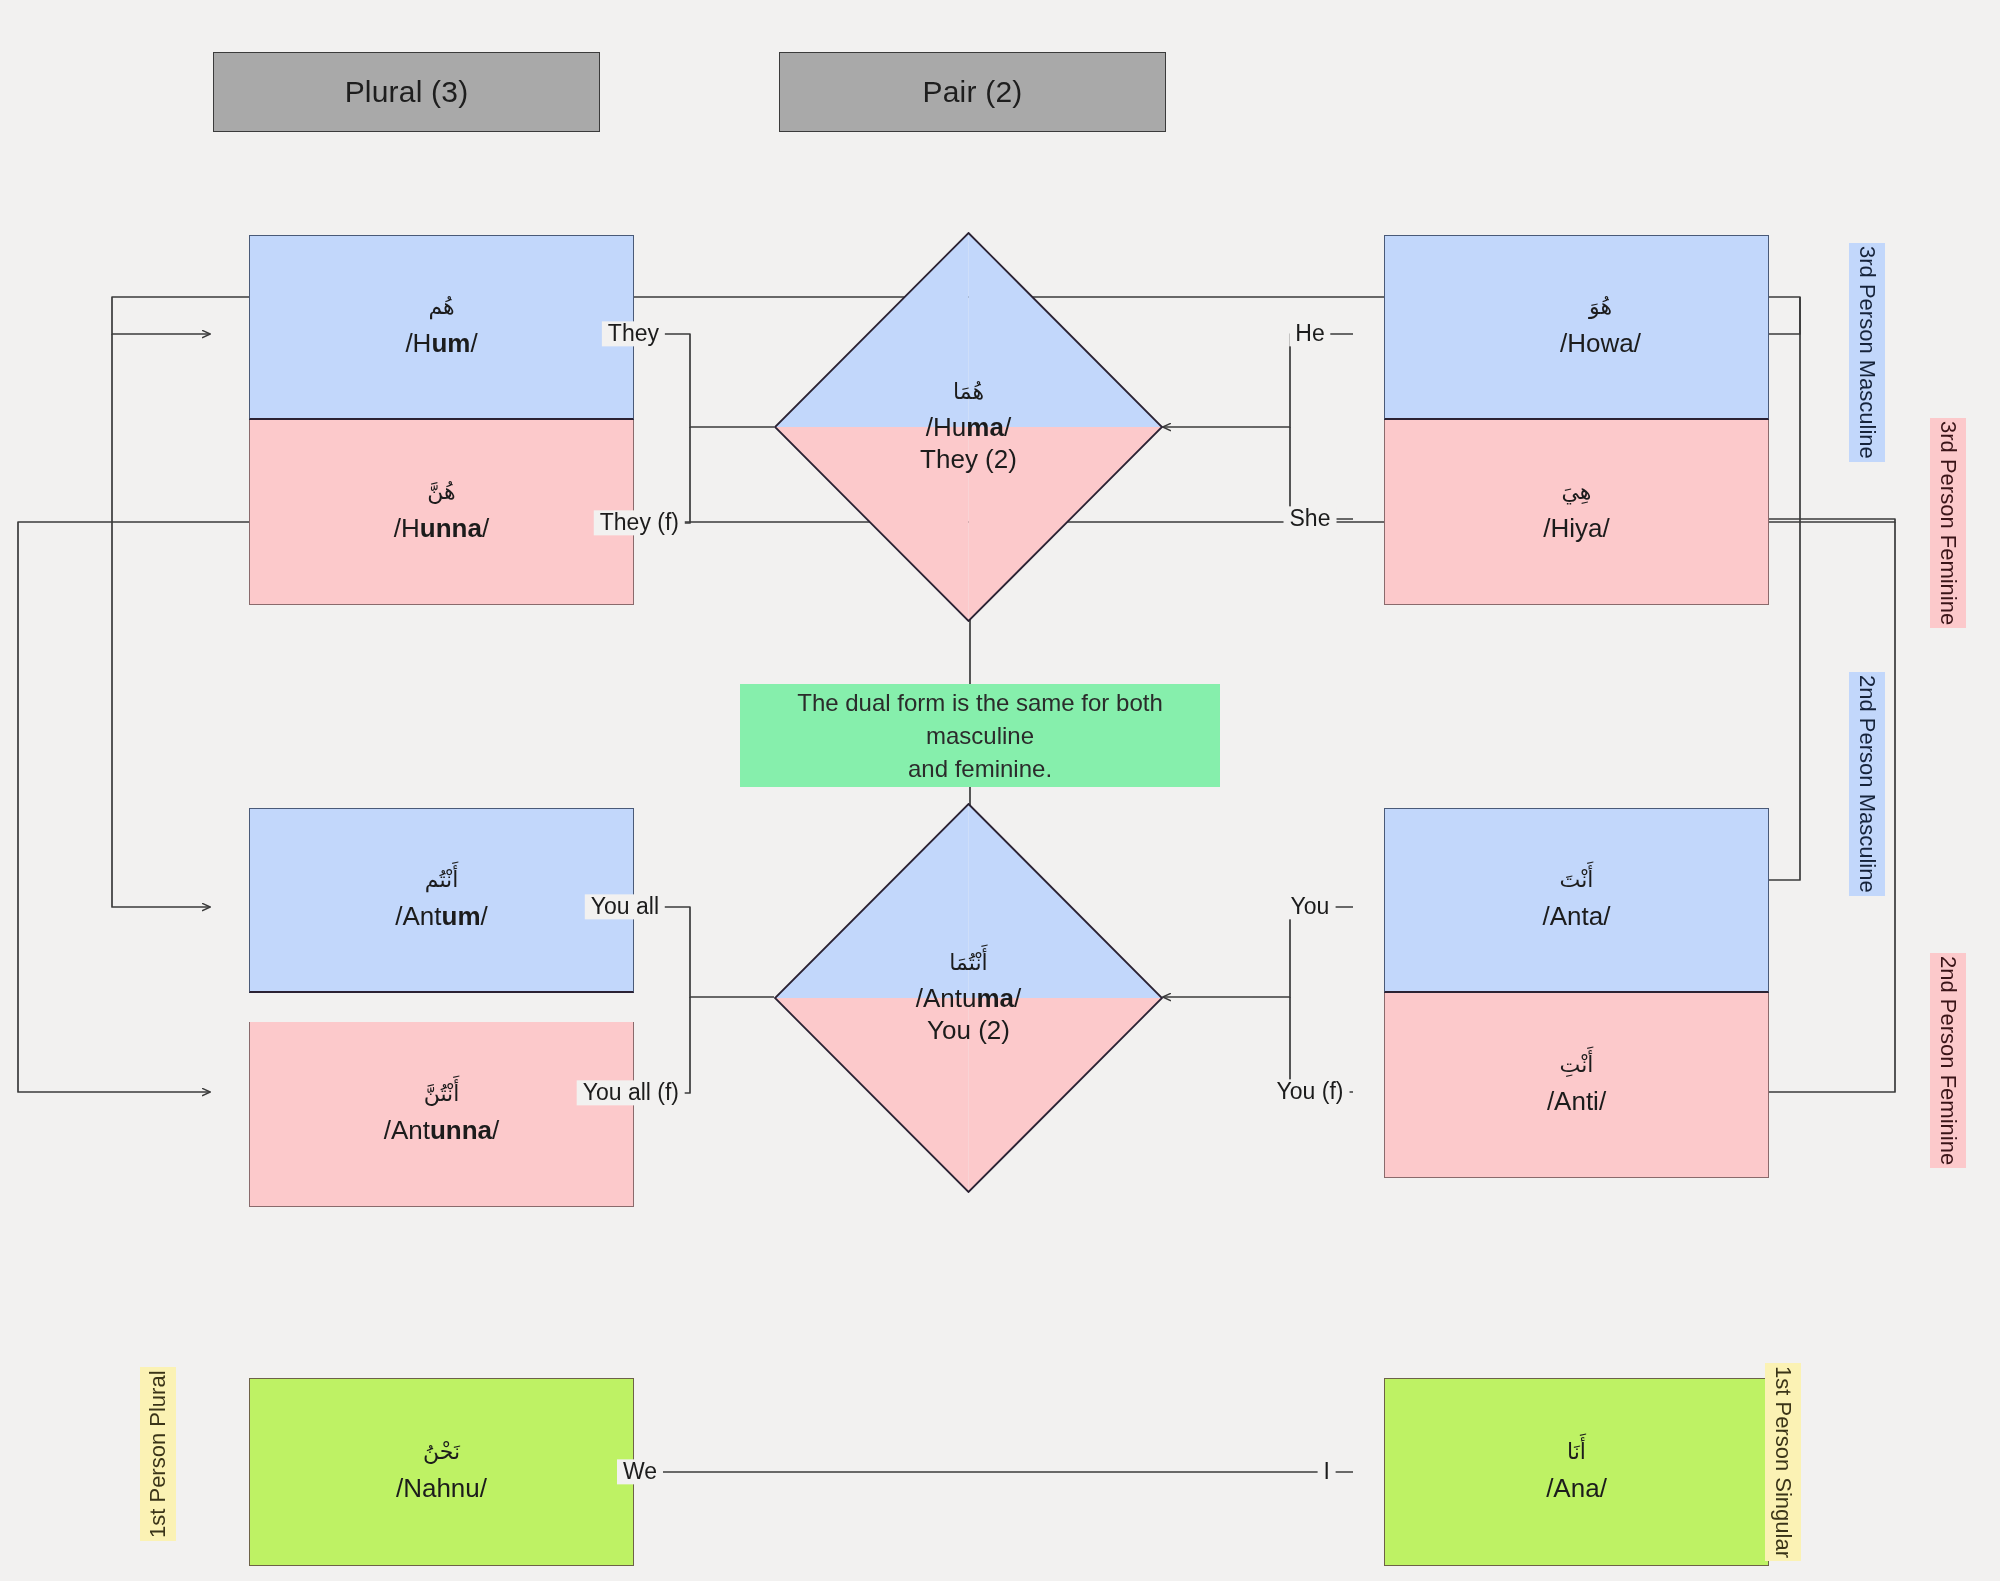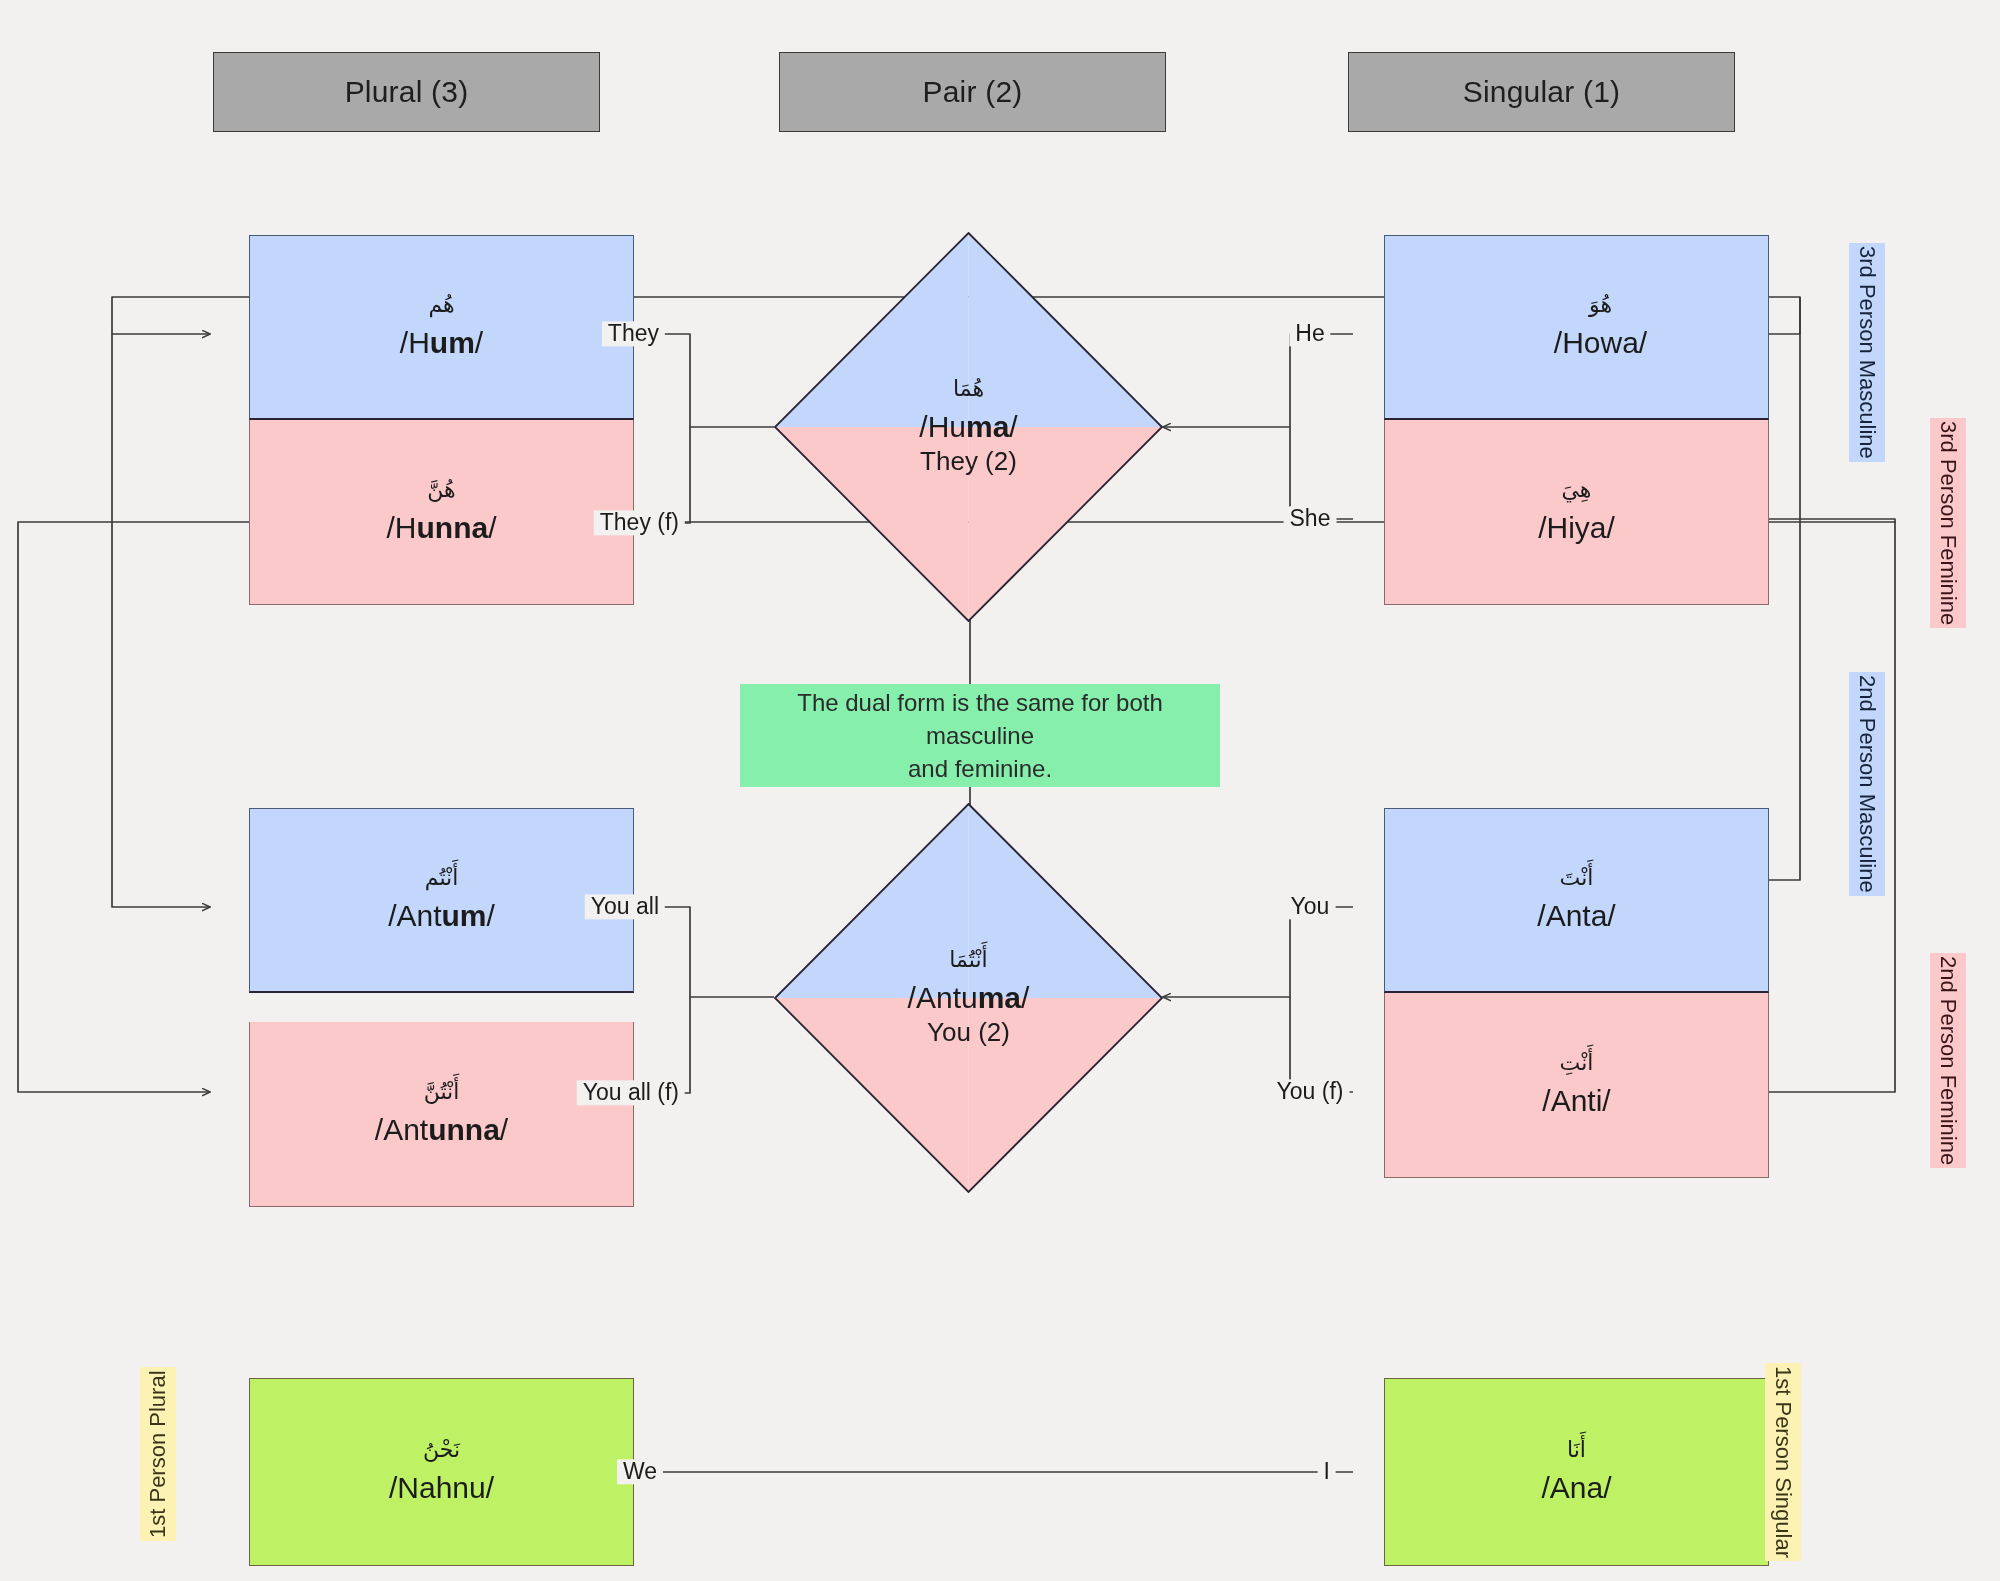--- a/index.html
+++ b/index.html
@@ -31,21 +31,21 @@
     display:flex;flex-direction:column;
     align-items:center;justify-content:center;
     box-sizing:border-box;
     margin-left:36px;
   }
   .cell.masc{background:#c2d7fb;border:1.6px solid #4a5a78;border-bottom:2.4px solid #2b2233;}
   .cell.fem {background:#fcc9cb;border:1.6px solid #8a6a6c;border-top:none;}
   .cell.first{background:#bef264;border:1.6px solid #6d6247;}
 
   .ar{font-size:22px;line-height:1.1;margin-bottom:9px;direction:rtl;}
-  .tr{font-size:30px;line-height:1.15;}
+  .tr{font-size:26px;line-height:1.15;}
   .tr b{font-weight:700;}
   .gl{font-size:26px;line-height:1.15;margin-top:2px;}
 
   
   .diamond{position:absolute;}
   .diamond .dtext{
     position:absolute;left:0;top:0;width:100%;height:100%;
     display:flex;flex-direction:column;align-items:center;justify-content:center;
     pointer-events:none;
   }
@@ -138,23 +138,20 @@
 
       <path d="M1353,1472 L600,1472" marker-end="url(#ah)"></path>
     </g>
   </svg>
 
   <div class="col-head" style="left:213px;top:52px;width:385px;height:78px;">
     <span>Plural (3)</span>
   </div>
   <div class="col-head" style="left:779px;top:52px;width:385px;height:78px;">
     <span>Pair (2)</span>
-  </div>
-  <div class="col-head" style="left:1348px;top:52px;width:385px;height:78px;">
-    <span>Singular (1)</span>
   </div>
 
   <div class="cell masc" style="left:213px;top:235px;width:385px;height:185px;">
     <div class="ar">هُم</div>
     <div class="tr"><span>/H</span><b>um</b><span>/</span></div>
   </div>
   <div class="cell fem" style="left:213px;top:420px;width:385px;height:185px;">
     <div class="ar">هُنَّ</div>
     <div class="tr"><span>/H</span><b>unna</b><span>/</span></div>
   </div>

